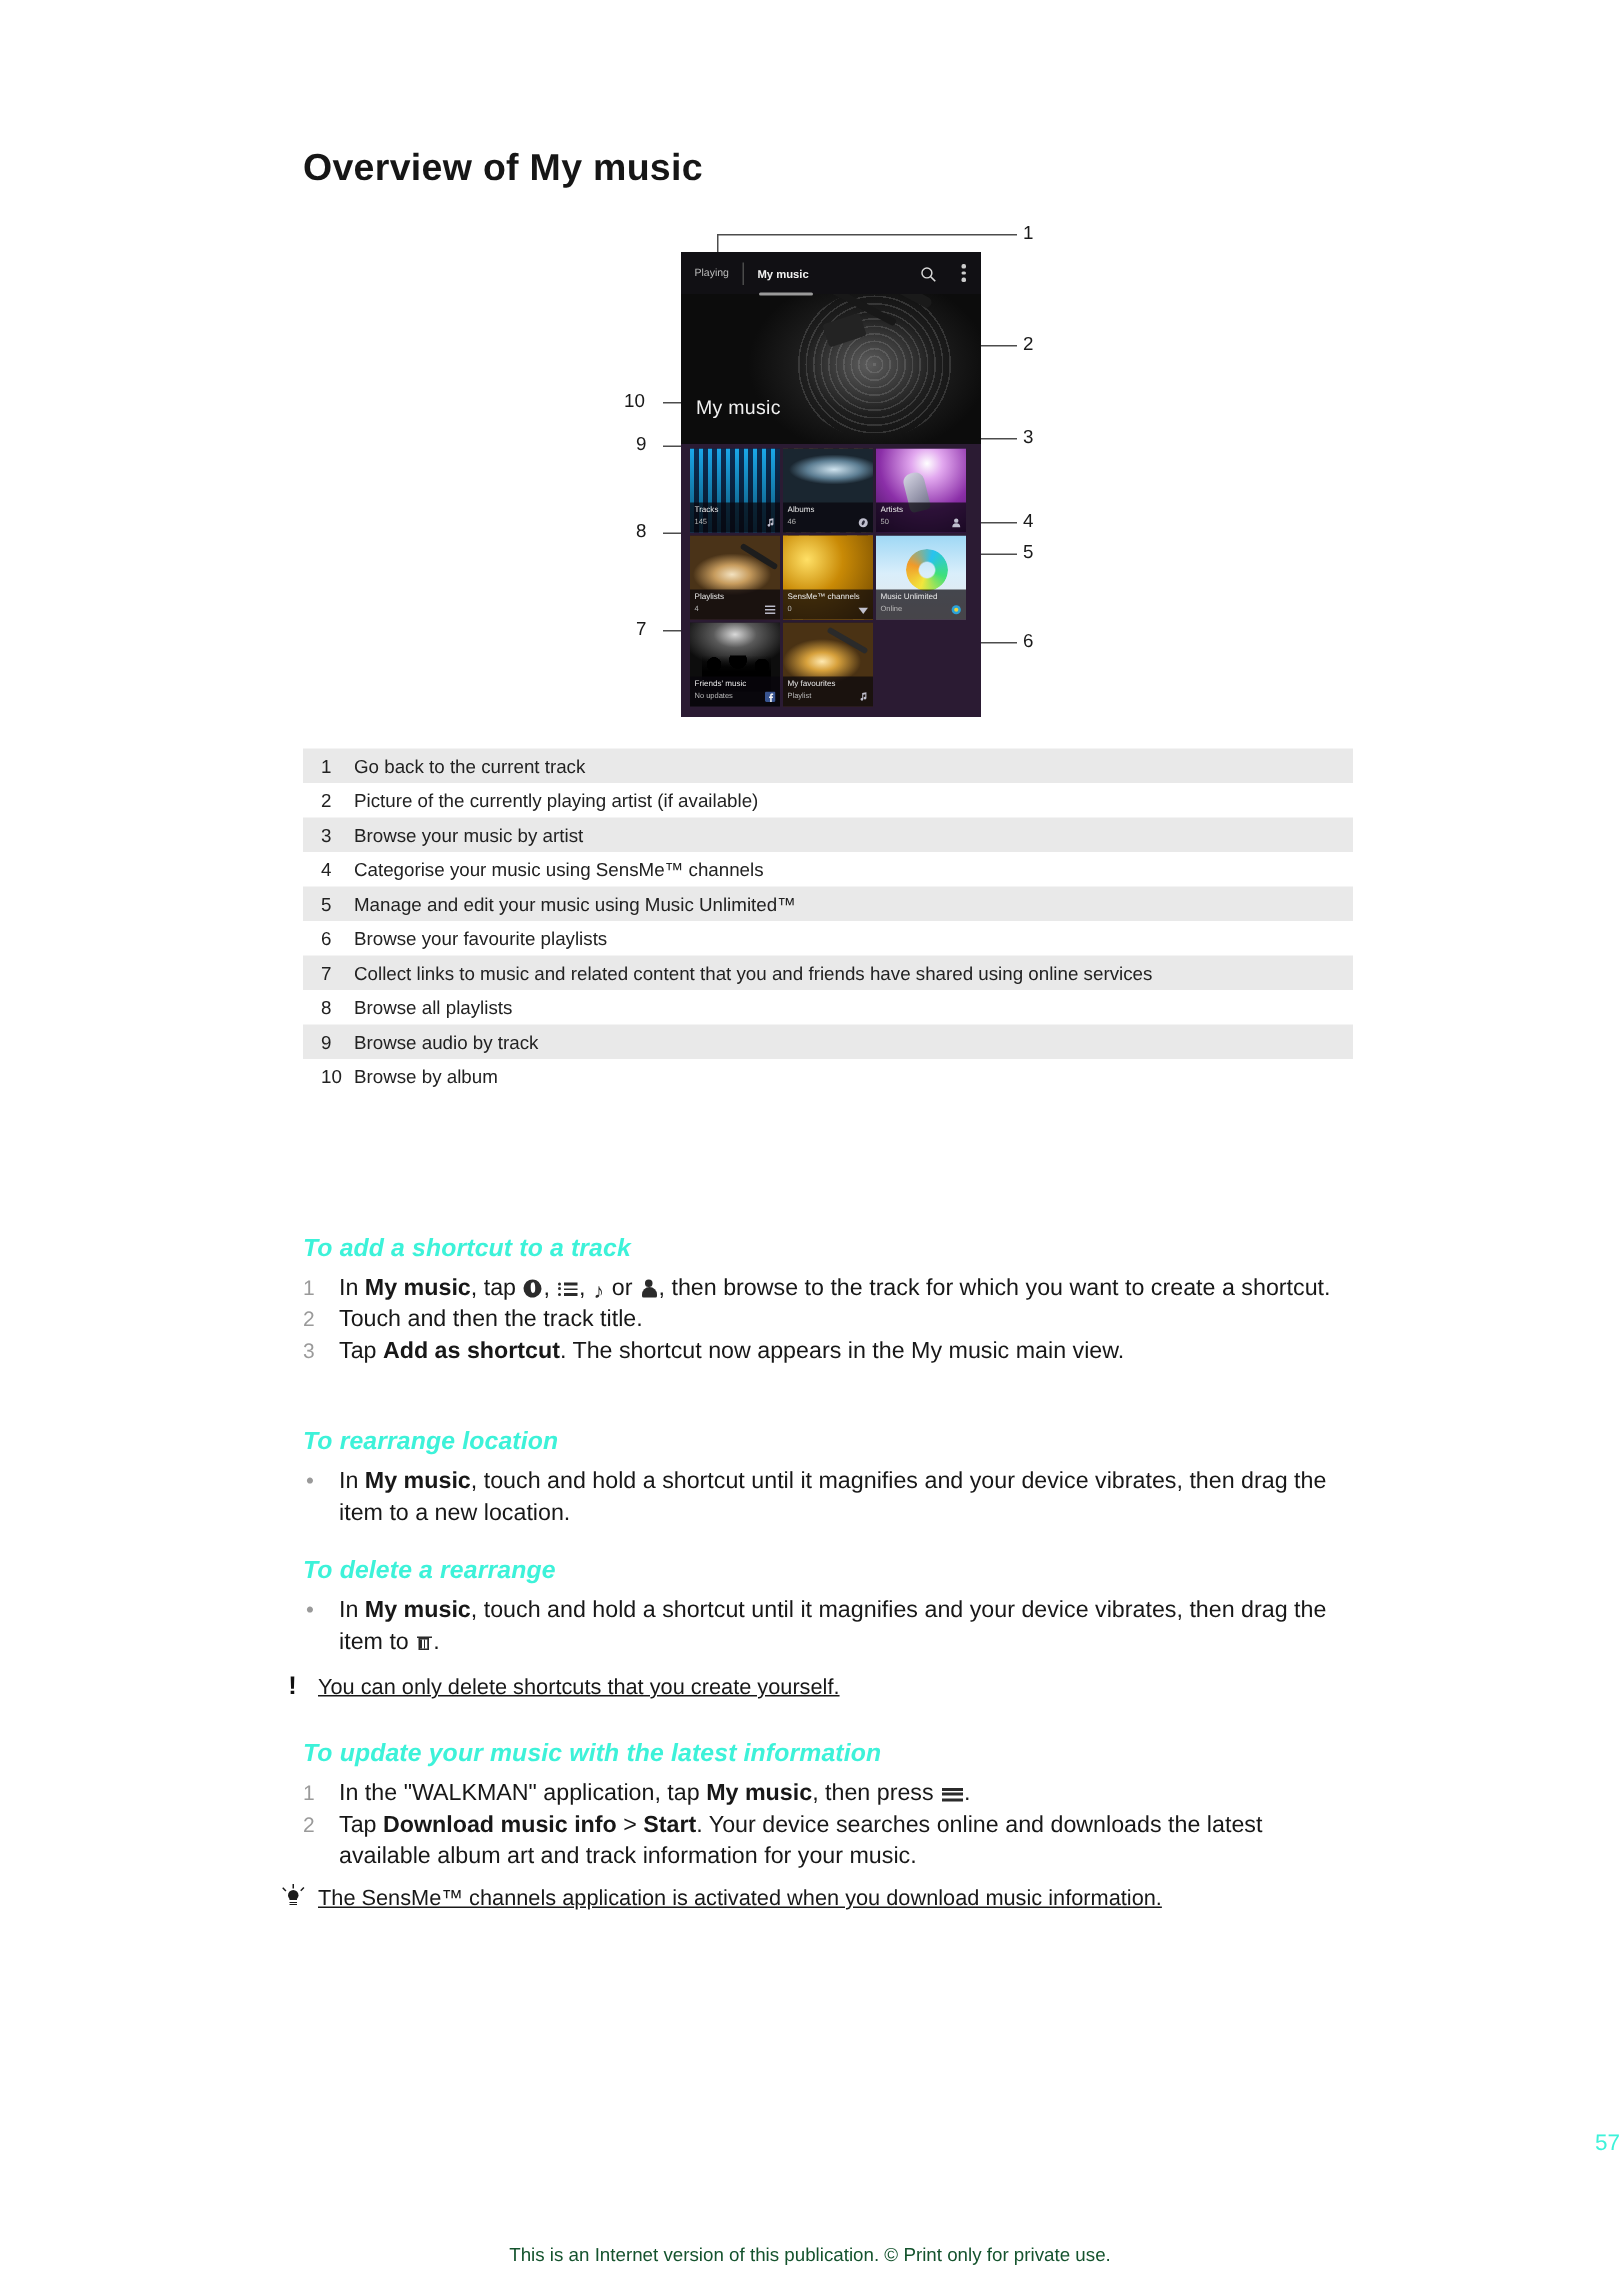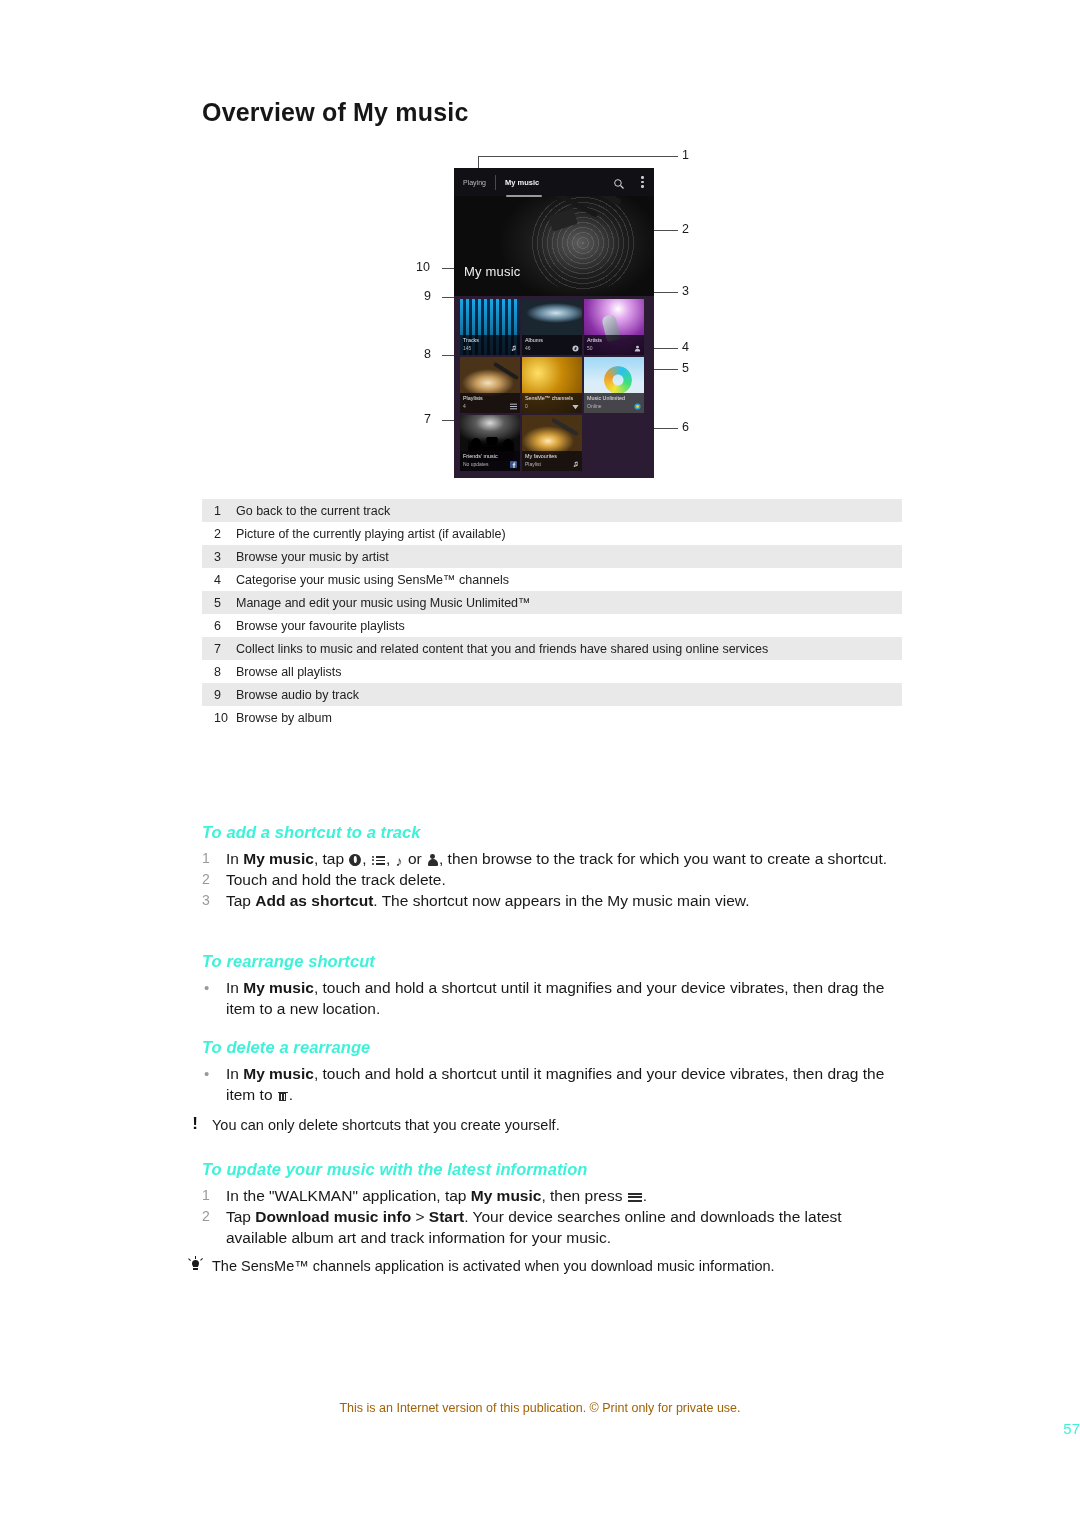--- a/index.html
+++ b/index.html
@@ -374,21 +374,21 @@
     position: absolute;
     left: 178px;
     width: 740px;
   }
   .note .ico {
     width: 34px;
     flex: 0 0 34px;
     text-align: center;
     color: #111;
   }
-  .note .txt2 { flex: 1; }
+  .note .txt2 { flex: 1; text-decoration: underline; }
 
   
   .gi {
     display: inline-block;
     vertical-align: -2px;
     margin: 0 1px;
   }
   .gi-disc {
     width: 12px; height: 12px;
     border-radius: 50%;
@@ -507,23 +507,23 @@
     position: absolute;
     left: 0; right: 0;
     top: 1420px;
     text-align: right;
     color: #3df2d9;
     font-size: 15px;
   }
   .footer-note {
     position: absolute;
     left: 0; right: 0;
-    top: 1401px;
+    top: 1496px;
     text-align: center;
-    color: #a16207;
+    color: #14532d;
     font-size: 12.5px;
   }
 </style>
 </head>
 <body>
 
 <div class="page">
 
   <div class="page-title">Overview of My music</div>
 
@@ -746,31 +746,31 @@
 
   <div class="section" style="top:823px;">
     <div class="h-proc">To add a shortcut to a track</div>
     <ol class="steps">
       <li class="step">
         <span class="n">1</span>
         <span class="s">In <b>My music</b>, tap <span class="gi gi-disc"></span>, <span class="gi gi-list"><i></i><i></i><i></i><i class="d"></i><i class="d"></i><i class="d"></i></span>, <span class="gi gi-note">♪</span> or <span class="gi gi-person"></span>, then browse to the track for which you want to create a shortcut.</span>
       </li>
       <li class="step">
         <span class="n">2</span>
-        <span class="s">Touch and hold the track delete.</span>
+        <span class="s">Touch and then the track title.</span>
       </li>
       <li class="step">
         <span class="n">3</span>
         <span class="s">Tap <b>Add as shortcut</b>. The shortcut now appears in the My music main view.</span>
       </li>
     </ol>
   </div>
 
   <div class="section" style="top:952px;">
-    <div class="h-proc">To rearrange shortcut</div>
+    <div class="h-proc">To rearrange location</div>
     <ul class="steps">
       <li class="step">
         <span class="b">•</span>
         <span class="s">In <b>My music</b>, touch and hold a shortcut until it magnifies and your device vibrates, then drag the item to a new location.</span>
       </li>
     </ul>
   </div>
 
   <div class="section" style="top:1038px;">
     <div class="h-proc">To delete a rearrange</div>

